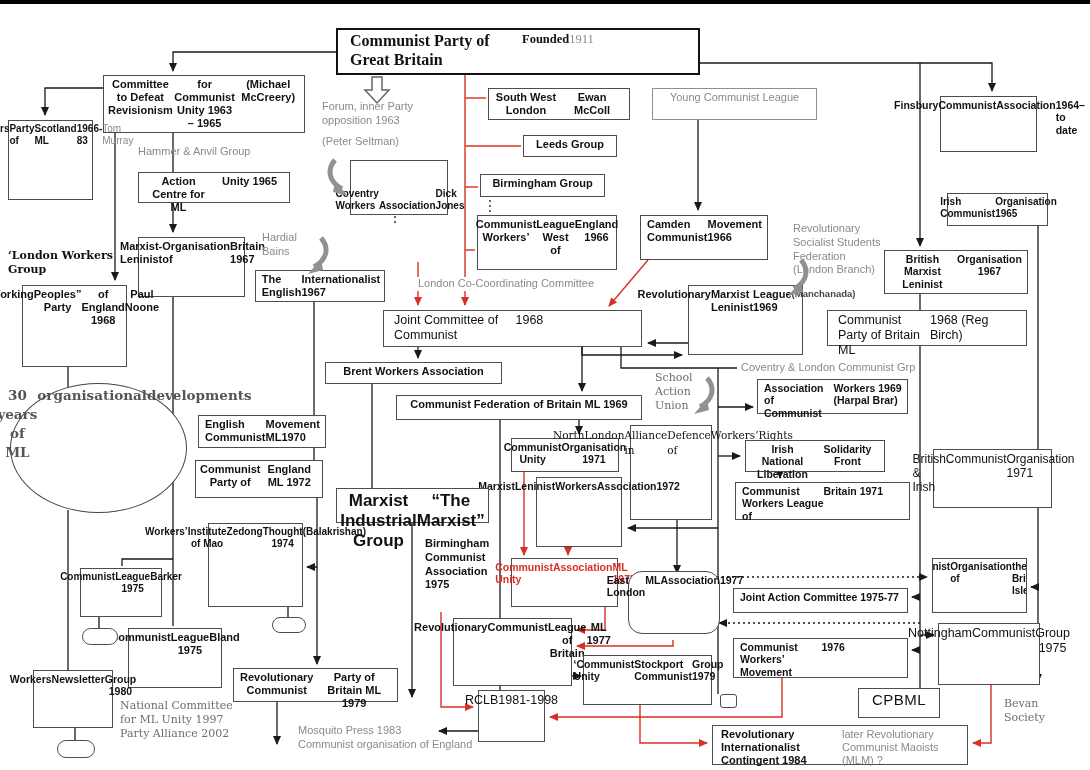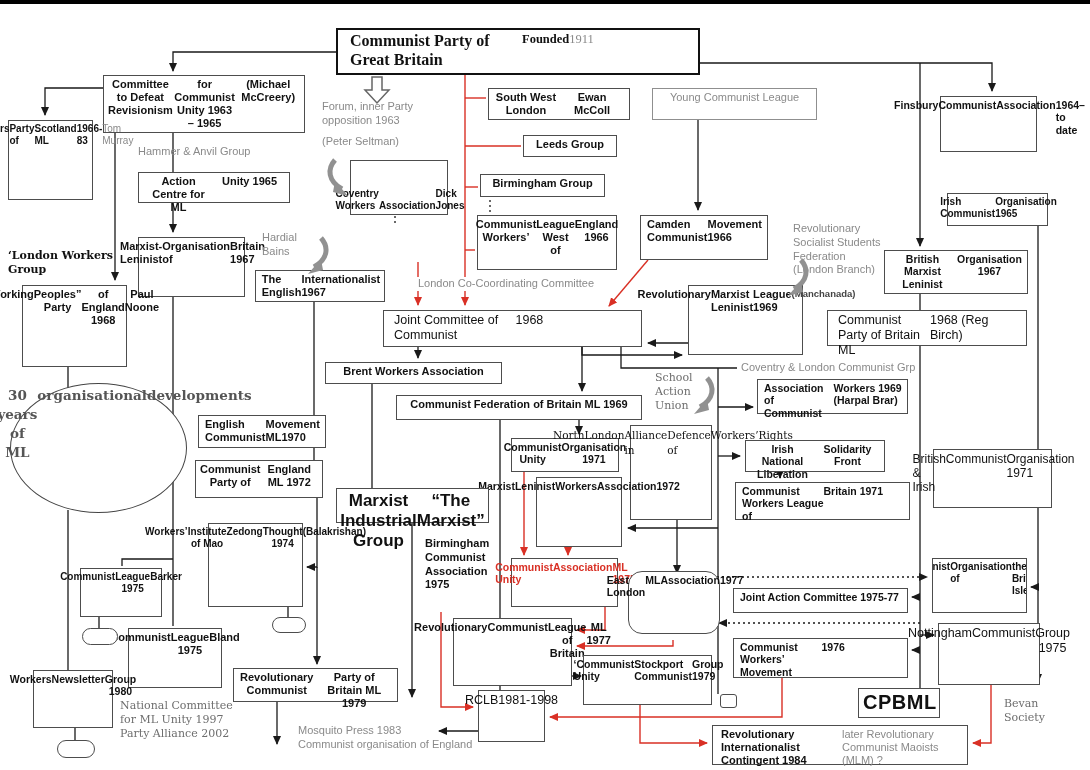--- a/index.html
+++ b/index.html
@@ -8,21 +8,21 @@
   .topbar{position:absolute;left:0;top:0;width:1090px;height:4px;background:#000;z-index:5;}
   svg.wires{position:absolute;left:0;top:0;z-index:1;}
   .node{position:absolute;background:#fff;border:1.5px solid #4d4d4d;color:#111;
         font-weight:bold;font-size:11px;line-height:1.18;display:flex;flex-direction:row;
         justify-content:center;text-align:center;padding:2px 4px;box-sizing:border-box;z-index:2;}
   .node .ln{width:100%;}
   .ta-l{text-align:left;padding-left:6px;}
   .pl10{padding-left:10px;} .pl6{padding-left:8px;}
   .reg{font-weight:normal;font-size:12.5px;}
   .f10{font-size:10px;} .f105{font-size:10.5px;} .f115{font-size:17px;}
-  .f12{font-size:12px;} .f15{font-size:20px;letter-spacing:.5px;font-weight:bold;}
+  .f12{font-size:12px;} .f15{font-size:15px;letter-spacing:.5px;}
   .clip{overflow:hidden;}
   .gray-border{border-color:#8f8f8f;color:#8a8a8a;}
   .red-text{color:#d93025;}
   .serifbox{font-family:"DejaVu Serif",serif;font-weight:normal;font-size:10.5px;line-height:1.45;padding-left:8px;}
   .title-box{border:2px solid #111;padding-left:12px;}
   .ttl{font-family:"Liberation Serif",serif;font-size:16px;font-weight:bold;}
   span.sf{font-family:"Liberation Serif",serif;font-size:12.5px;font-weight:bold;color:#111;}
   span.sf.mu,.mu{color:#8a8a8a;font-weight:normal;}
   .node .mu{font-weight:normal;color:#8a8a8a;}
   .sm{font-size:9.5px;color:#444;}

